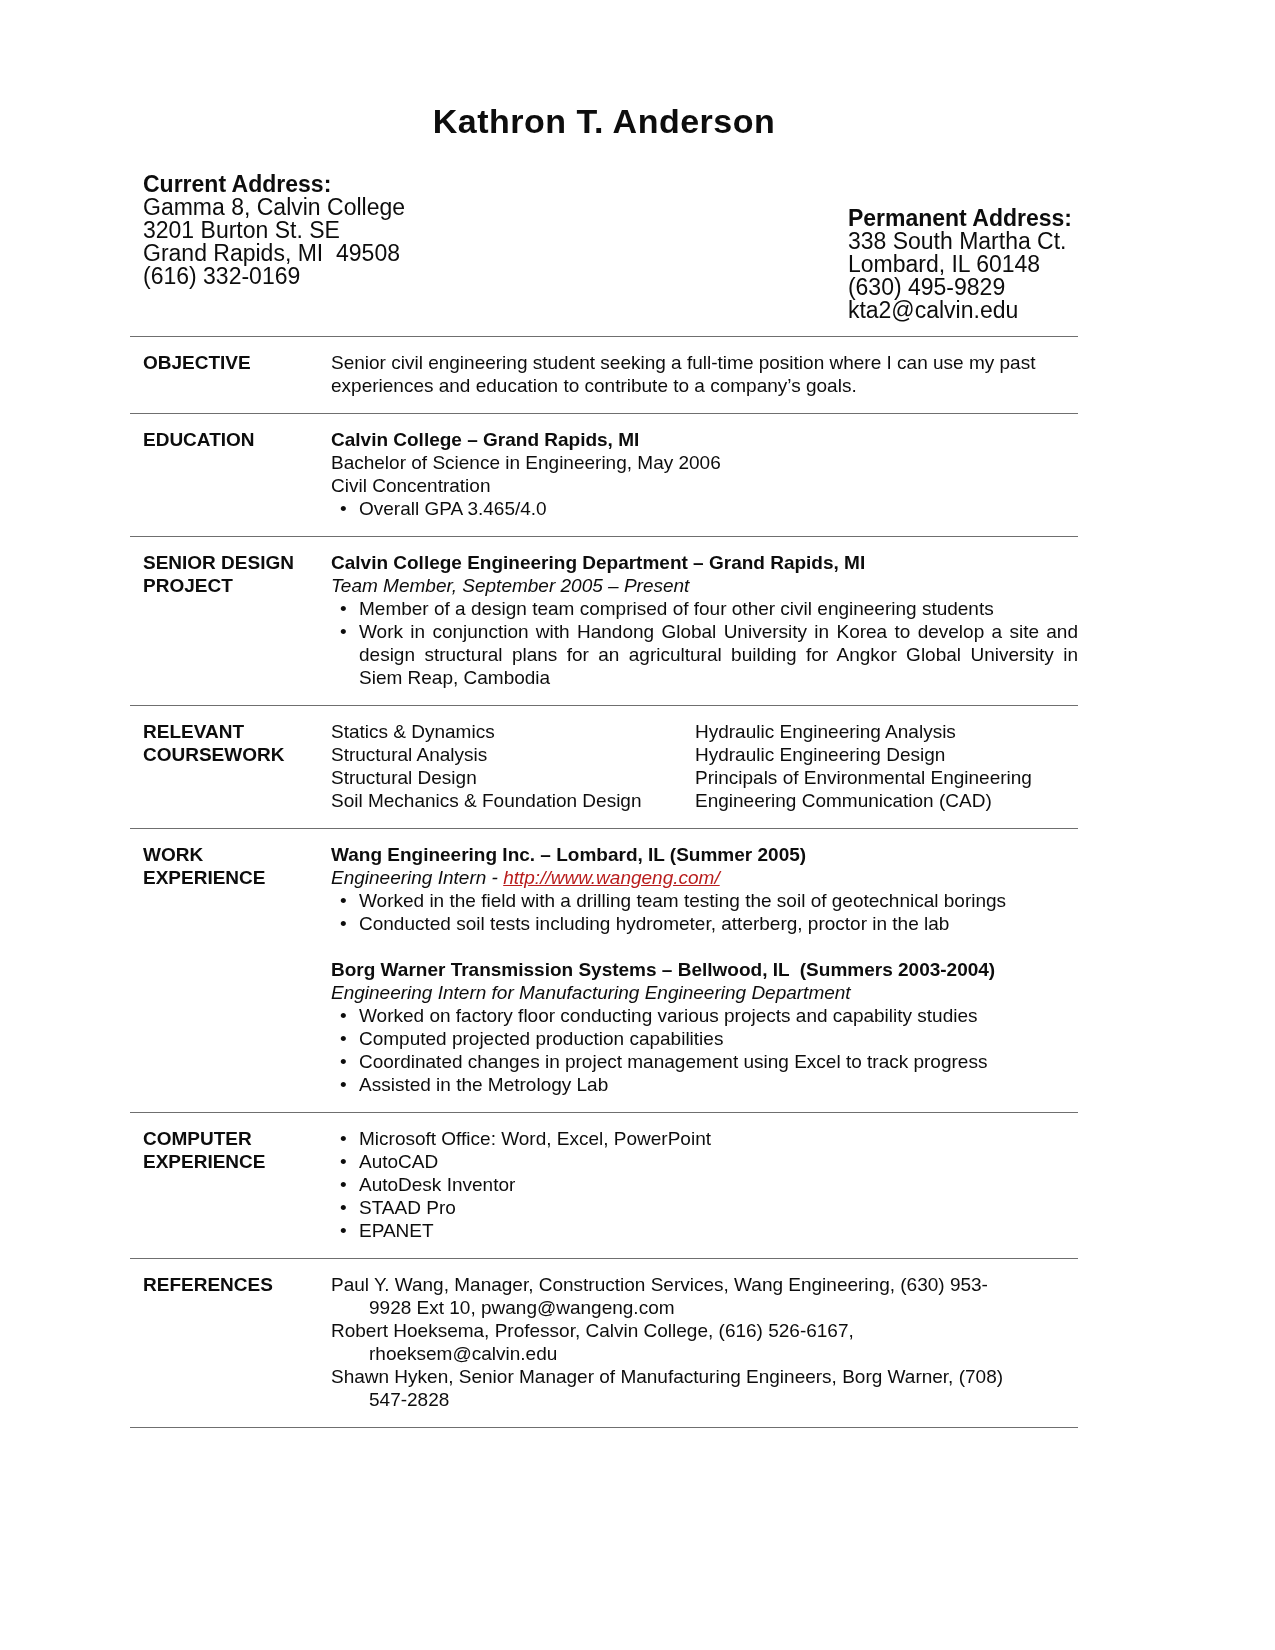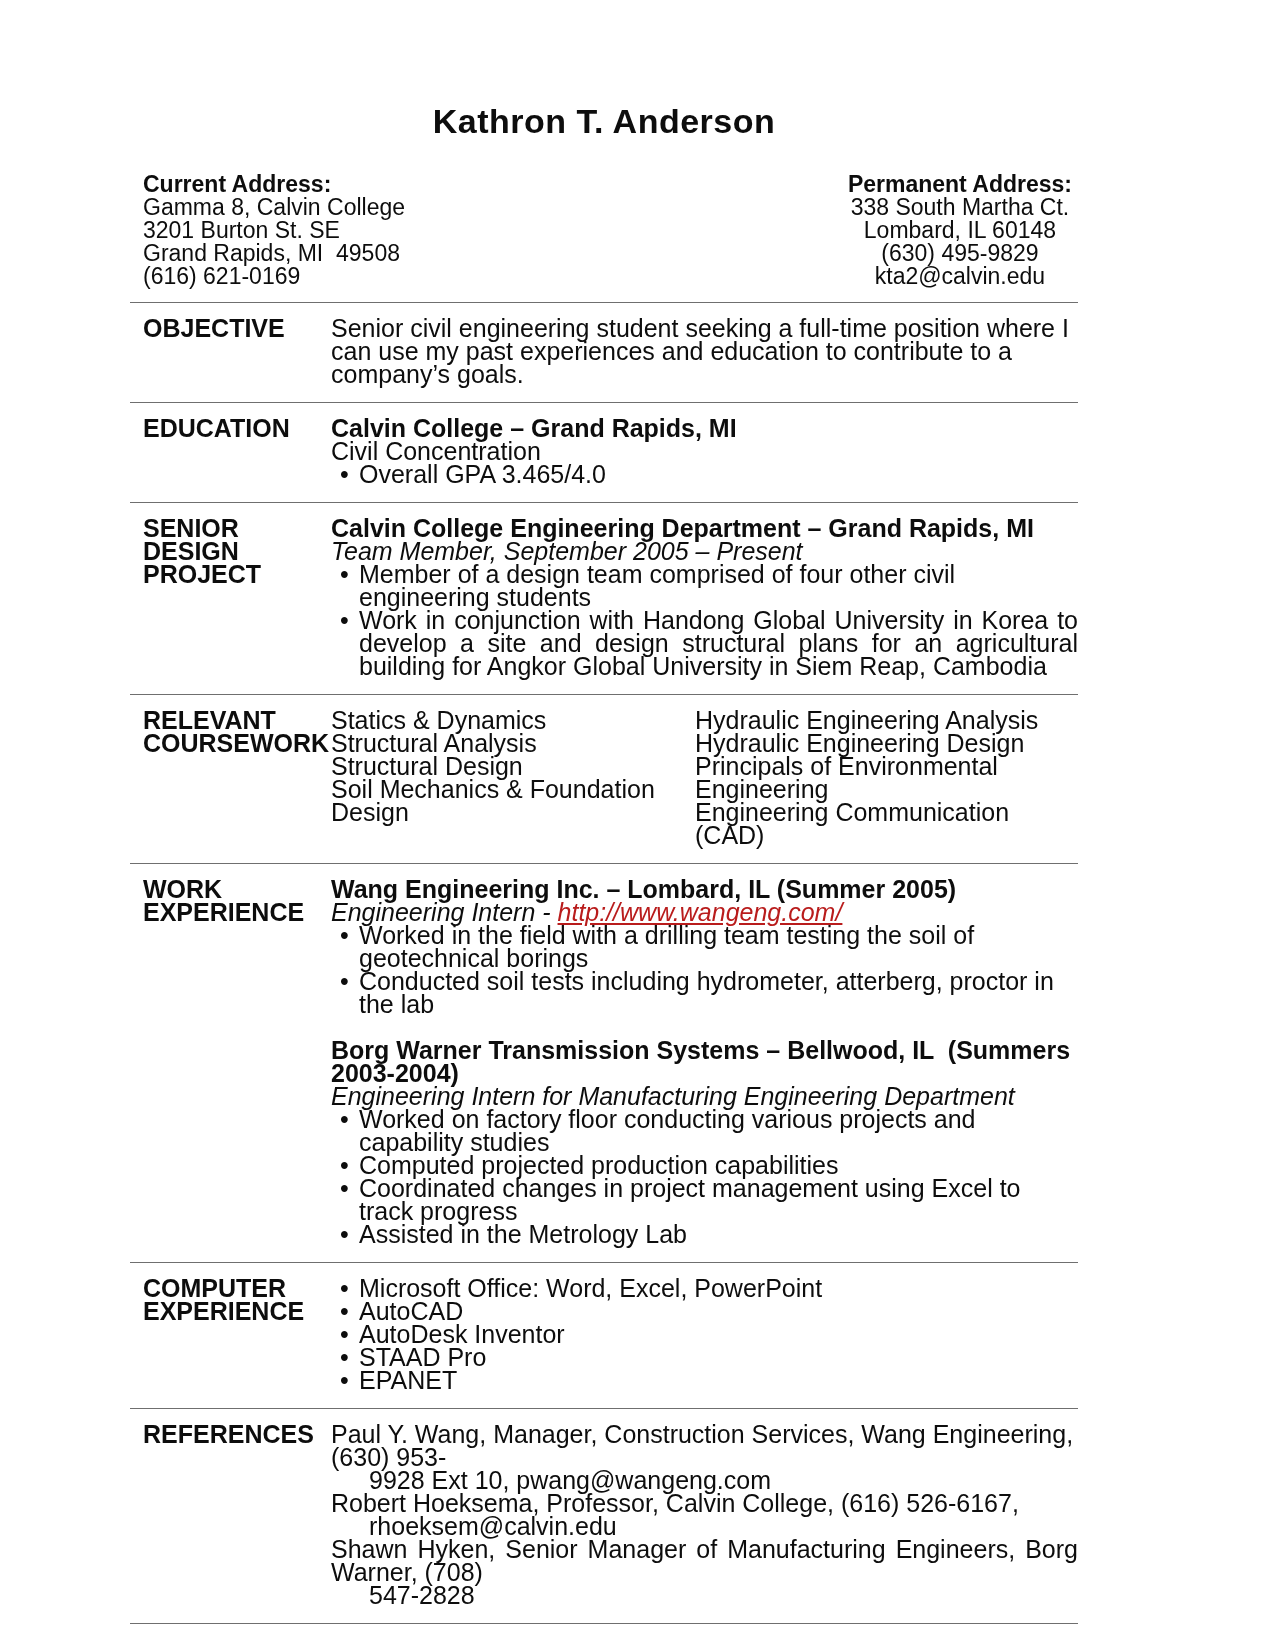--- a/index.html
+++ b/index.html
@@ -20,29 +20,29 @@
     margin-bottom: 32px;
   }
   .addr {
     display: flex;
     justify-content: space-between;
     font-size: 23px;
     line-height: 23px;
     padding: 0 6px 0 13px;
     margin-bottom: 14px;
   }
-  .addr-right { text-align: center; }
+  .addr-right { text-align: left; margin-top: 34px; }
   .b { font-weight: bold; }
   .i { font-style: italic; }
   .pre { white-space: pre-wrap; }
   .sec {
     display: flex;
     border-top: 1px solid #6f6f6f;
     padding: 14px 0 16px 0;
-    font-size: 25px;
+    font-size: 19px;
     line-height: 23px;
   }
   .sec-label {
     width: 201px;
     padding-left: 13px;
     padding-right: 10px;
     font-weight: bold;
     flex-shrink: 0;
   }
   .sec-body { flex: 1; min-width: 0; }
@@ -64,21 +64,21 @@
 <div class="page">
 
   <h1 class="name">Kathron T. Anderson</h1>
 
   <div class="addr">
     <div class="addr-left">
       <div class="b">Current Address:</div>
       <div class="pre">Gamma 8, Calvin College</div>
       <div class="pre">3201 Burton St. SE</div>
       <div class="pre">Grand Rapids, MI  49508</div>
-      <div class="pre">(616) 621-0169</div>
+      <div class="pre">(616) 332-0169</div>
     </div>
     <div class="addr-right">
       <div class="b">Permanent Address:</div>
       <div class="pre">338 South Martha Ct.</div>
       <div class="pre">Lombard, IL 60148</div>
       <div class="pre">(630) 495-9829</div>
       <div class="pre">kta2@calvin.edu</div>
     </div>
   </div>
 
@@ -86,20 +86,21 @@
     <div class="sec-label">OBJECTIVE</div>
     <div class="sec-body">
       <div>Senior civil engineering student seeking a full-time position where I can use my past experiences and education to contribute to a company’s goals.</div>
     </div>
   </div>
 
   <div class="sec">
     <div class="sec-label">EDUCATION</div>
     <div class="sec-body">
       <div class="b">Calvin College – Grand Rapids, MI</div>
+      <div>Bachelor of Science in Engineering, May 2006</div>
       <div>Civil Concentration</div>
       <div class="bullet">
         <span class="dot">•</span>
         <span class="bullet-text">Overall GPA 3.465/4.0</span>
       </div>
     </div>
   </div>
 
   <div class="sec">
     <div class="sec-label">SENIOR DESIGN PROJECT</div>

